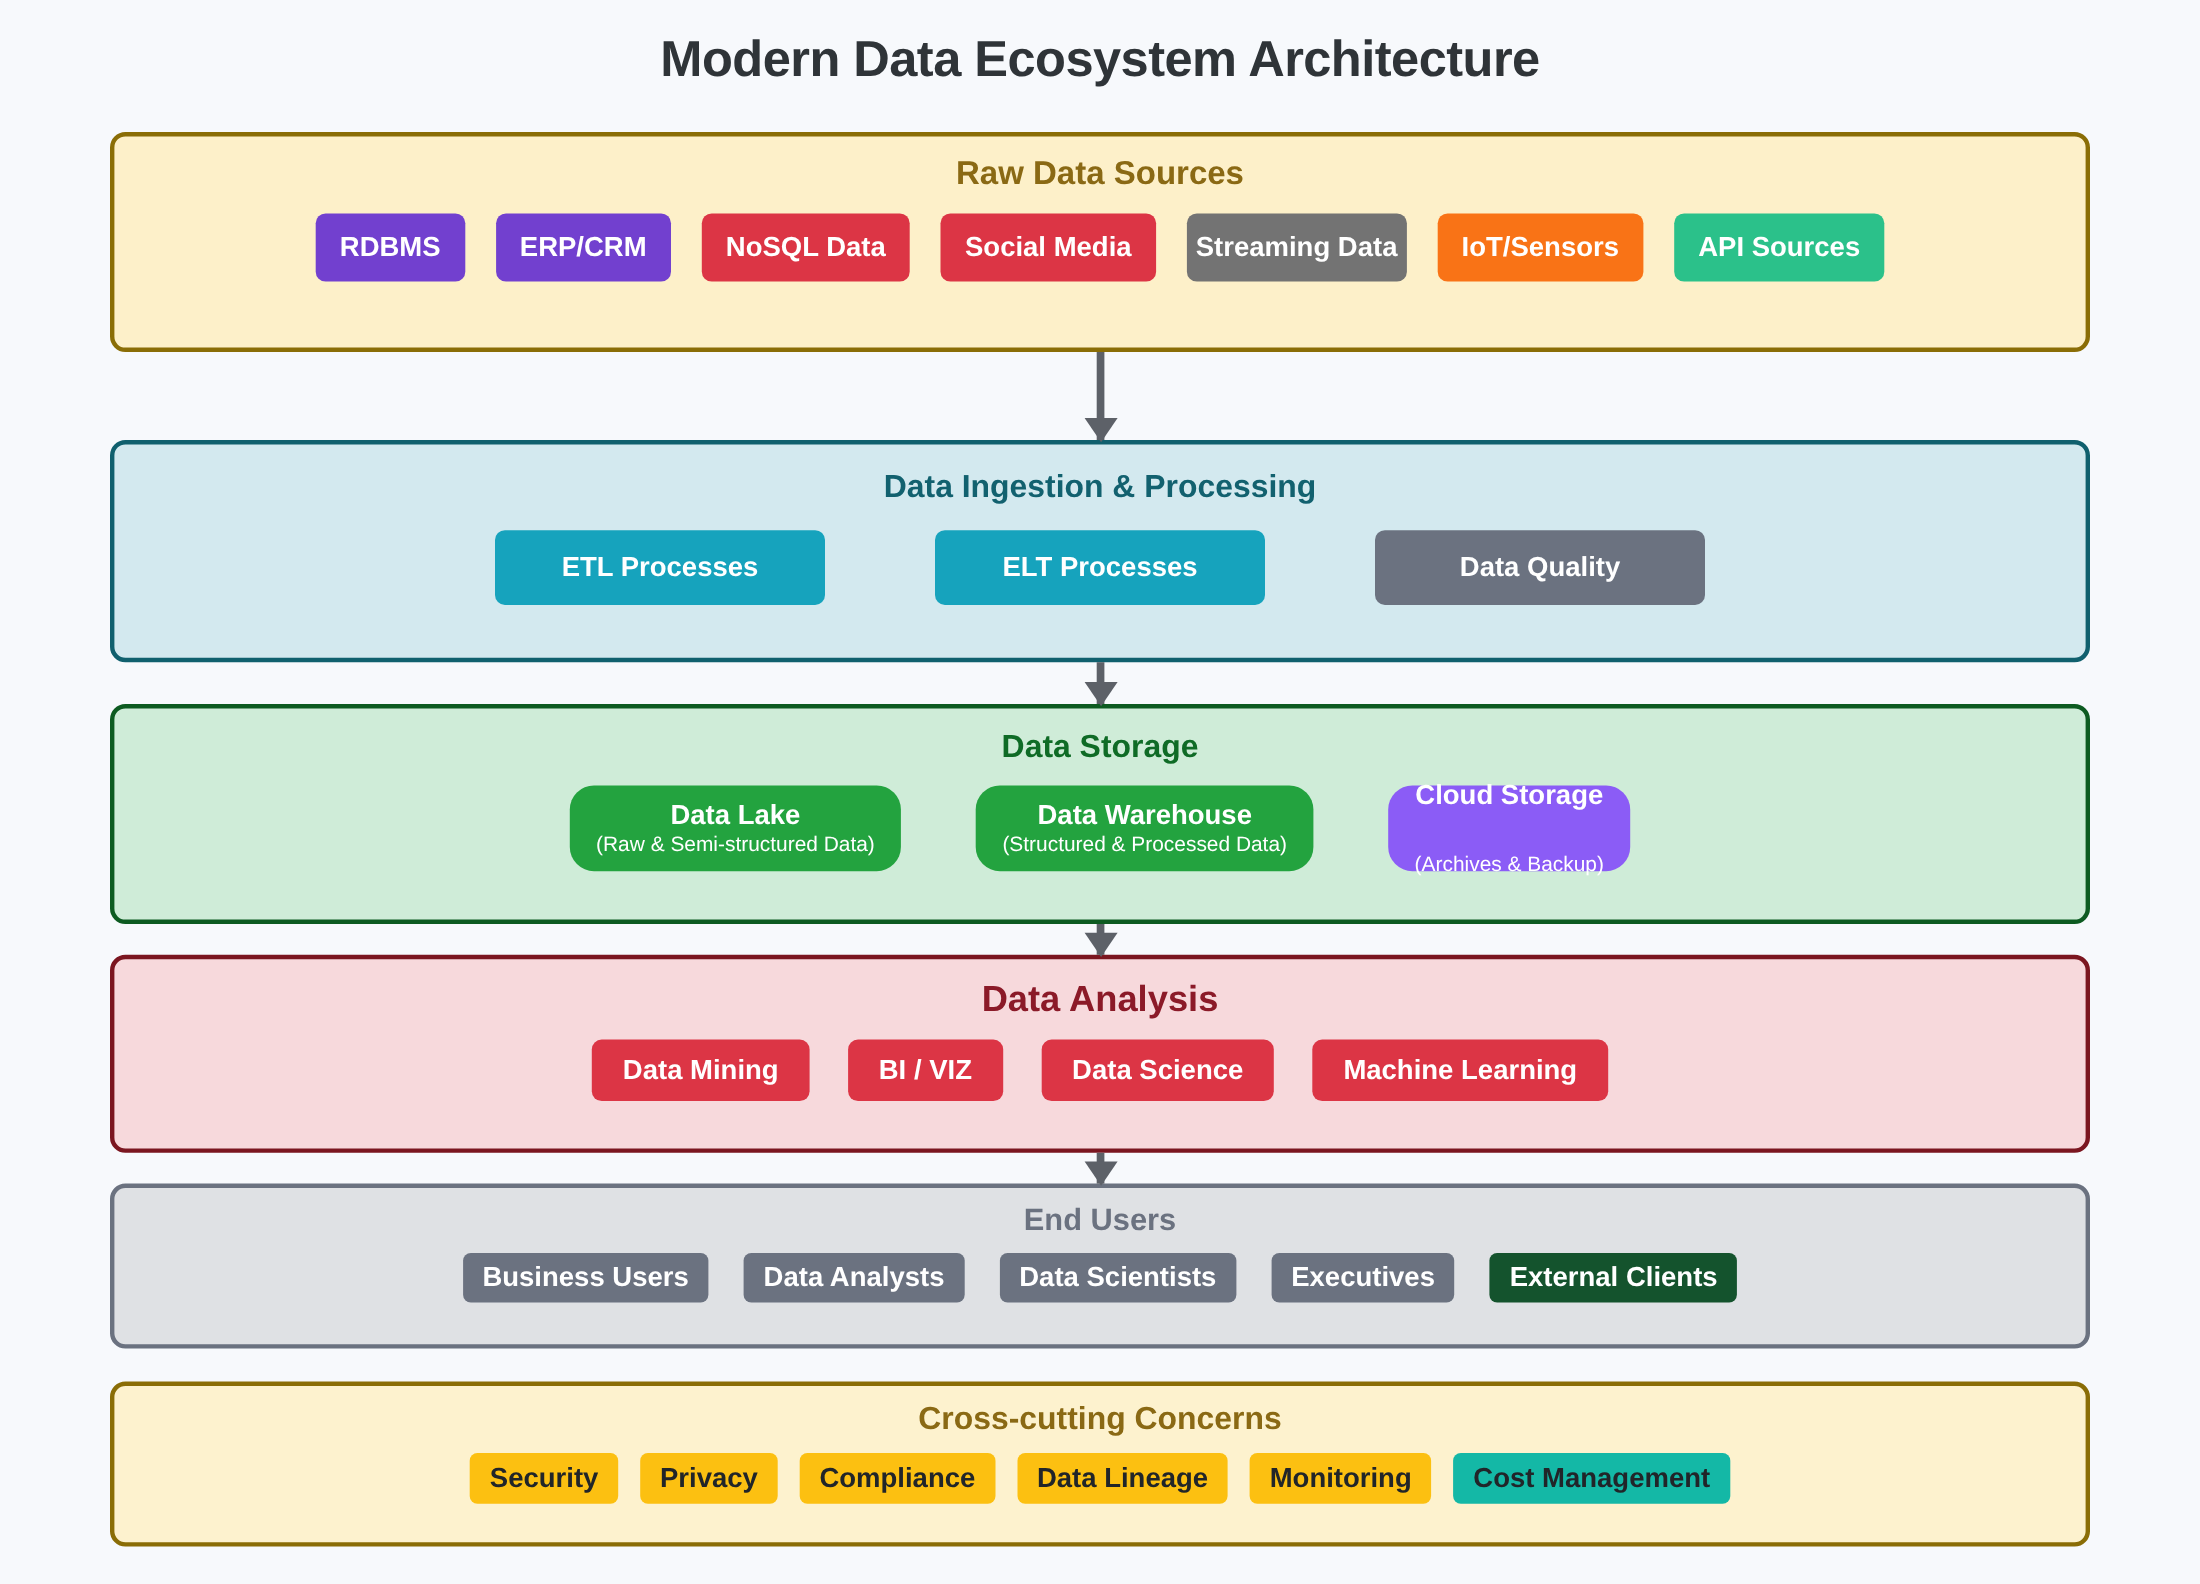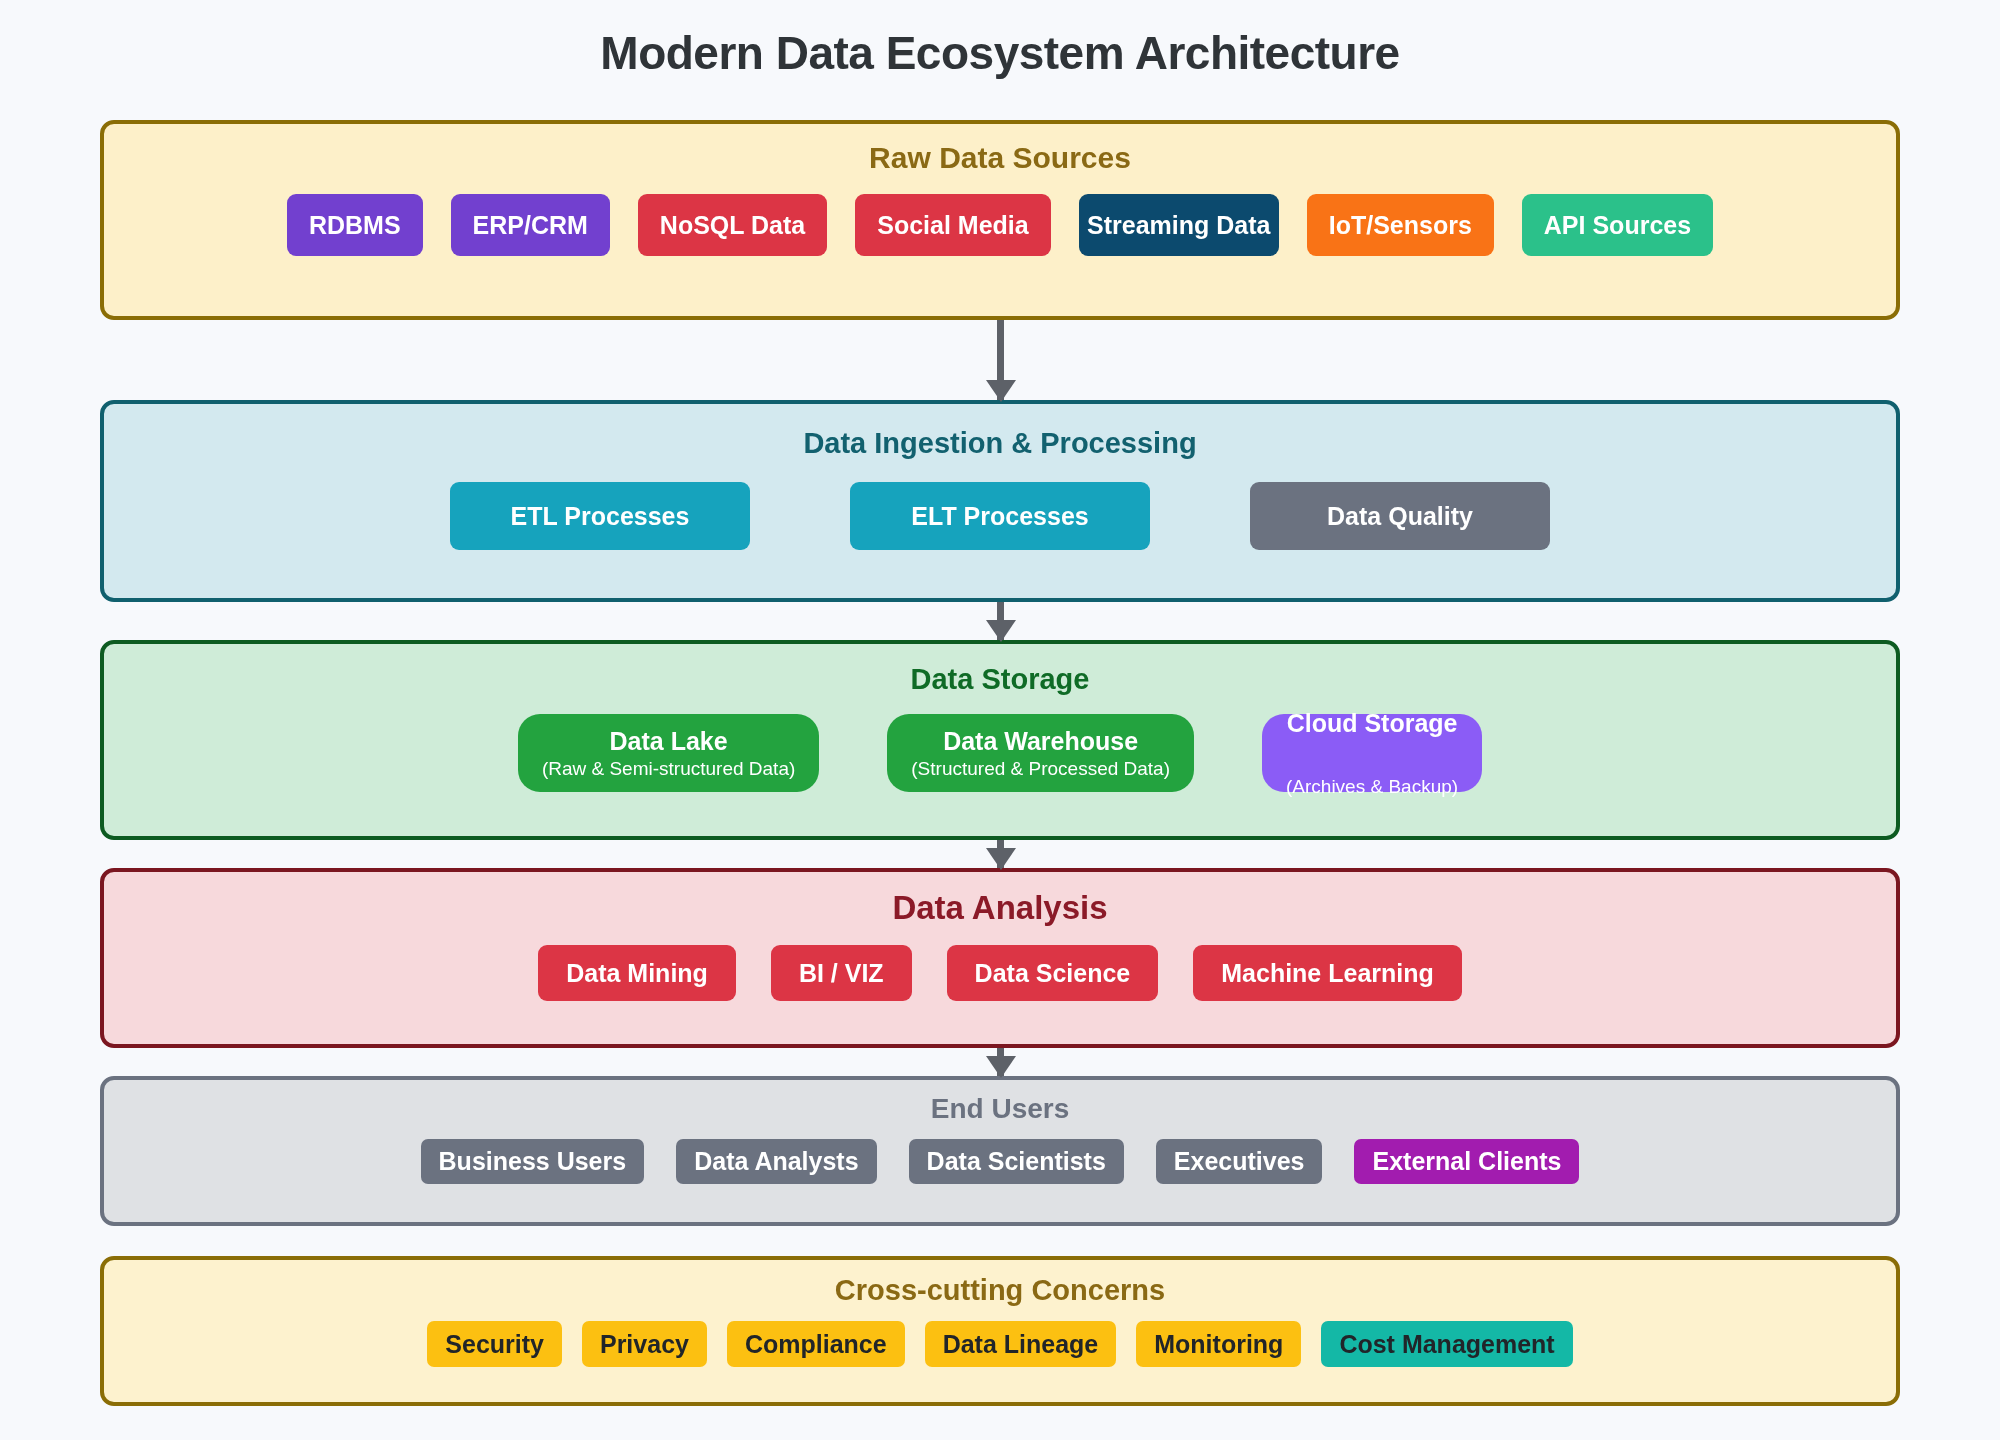--- a/index.html
+++ b/index.html
@@ -229,21 +229,21 @@
       </div>
       <div class="chip" style="background: rgb(114, 64, 207);">
         <span>ERP/CRM</span>
       </div>
       <div class="chip" style="background: rgb(220, 53, 69);">
         <span>NoSQL Data</span>
       </div>
       <div class="chip" style="background: rgb(220, 53, 69);">
         <span>Social Media</span>
       </div>
-      <div class="chip" style="background: #0c4a6e; width: 200px; padding: 0px; overflow: visible;">
+      <div class="chip" style="background: #737373; width: 200px; padding: 0px; overflow: visible;">
         <span>Streaming Data</span>
       </div>
       <div class="chip" style="background: rgb(249, 115, 22);">
         <span>IoT/Sensors</span>
       </div>
       <div class="chip" style="background: rgb(43, 193, 138);">
         <span>API Sources</span>
       </div>
     </div>
 </section>
@@ -307,21 +307,21 @@
       </div>
       <div class="chip" style="background: rgb(107, 114, 128);">
         <span>Data Analysts</span>
       </div>
       <div class="chip" style="background: rgb(107, 114, 128);">
         <span>Data Scientists</span>
       </div>
       <div class="chip" style="background: rgb(107, 114, 128);">
         <span>Executives</span>
       </div>
-      <div class="chip" style="background: #a21caf;">
+      <div class="chip" style="background: #14532d;">
         <span>External Clients</span>
       </div>
     </div>
 </section>
 
 <section class="stage" id="stage-cross" style="background: rgb(253, 242, 206); border-color: rgb(138, 109, 6);">
   <div class="stage-header" style="color: rgb(138, 105, 20);">Cross-cutting Concerns</div>
   <div class="chips">
       <div class="chip" style="background: rgb(252, 192, 17); color: rgb(33, 37, 41);">
         <span>Security</span>

